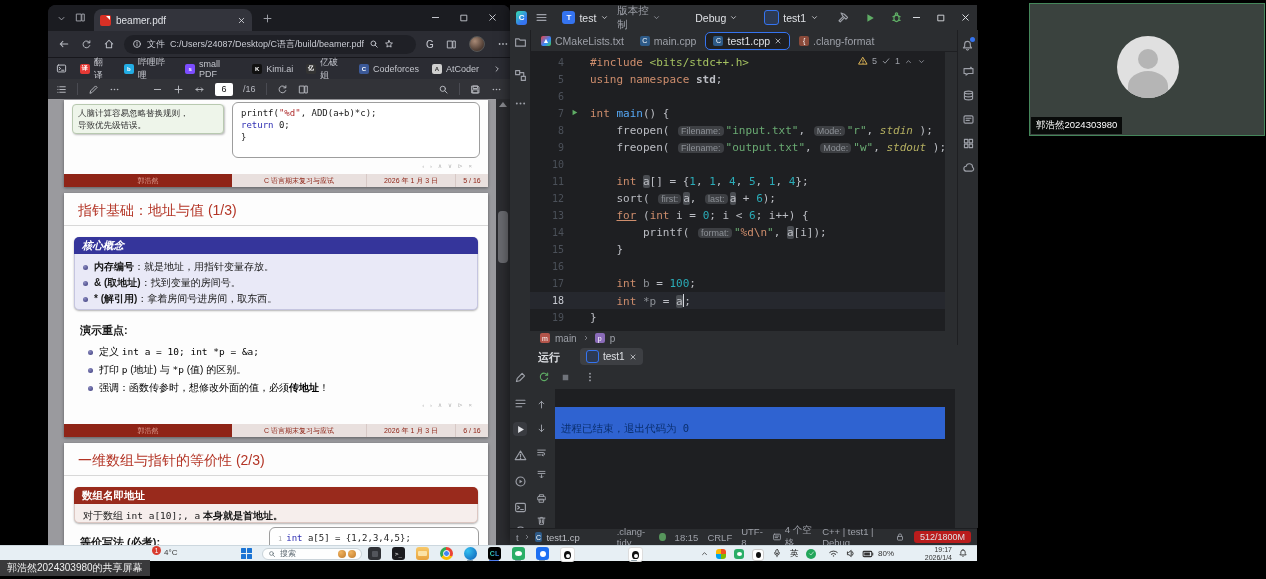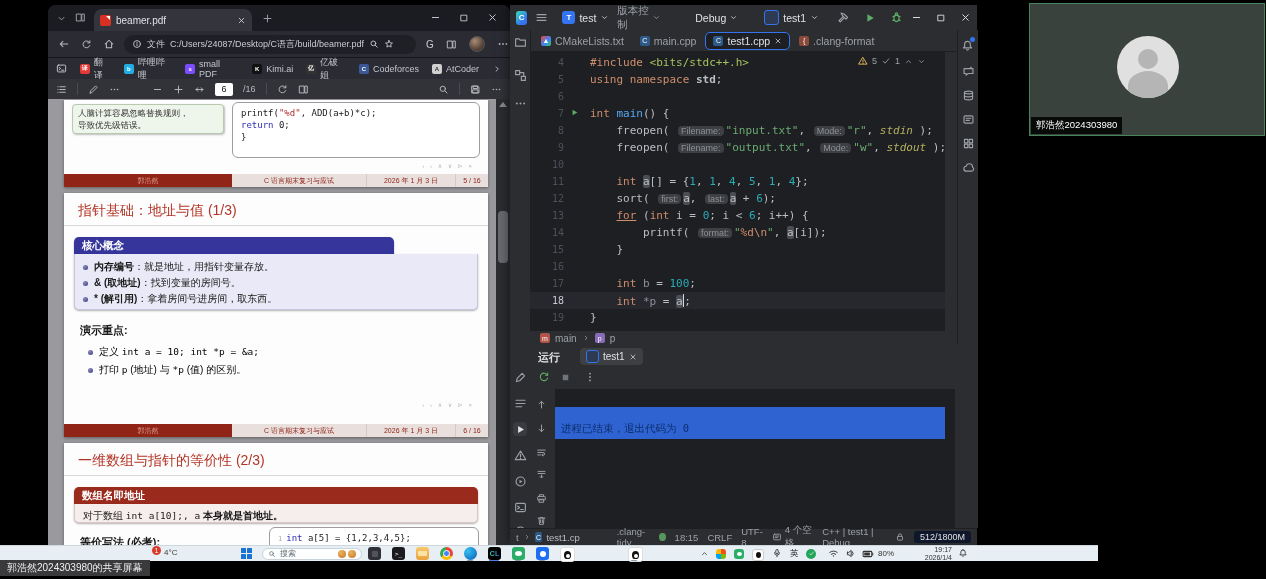--- a/index.html
+++ b/index.html
@@ -82,24 +82,24 @@
   .c-hl{background:#4a4d52;border-radius:2px;}
   .caret{display:inline-block;width:1.5px;height:13px;background:#d4d7dd;vertical-align:-2px;}
   .inspect{left:348px;top:51px;display:flex;align-items:center;gap:4px;font-size:9px;color:#9da0a8;}
   .i-crumb{left:20px;top:325px;width:415px;height:15px;background:#2b2d30;border-top:1px solid #1e1f22;display:flex;align-items:center;gap:5px;padding-left:10px;box-sizing:border-box;font-size:10px;}
   .cicon{width:10px;height:10px;border-radius:2px;background:#b3544a;color:#fff;font-size:7px;display:inline-flex;align-items:center;justify-content:center;}
   .i-run{left:20px;top:340px;width:447px;height:183px;background:#2b2d30;}
   .runtab{position:absolute;left:50px;top:3px;height:17px;background:#3d3f43;border-radius:4px;display:flex;align-items:center;gap:4px;padding:0 6px;font-size:10px;color:#dfe1e5;}
   .console{position:absolute;left:25px;top:44px;width:400px;height:139px;background:#1e1f22;font-family:"DejaVu Sans Mono",monospace;font-size:10.5px;color:#bcbec4;}
   .csel{position:absolute;left:0;top:18px;width:390px;height:32px;background:#2f63d1;}
   .i-status{left:0;top:523px;width:467px;height:17px;background:#2b2d30;border-top:1px solid #1e1f22;display:flex;align-items:center;font-size:9.5px;color:#9da0a8;padding:0 6px;box-sizing:border-box;gap:9px;}
-  .memchip{background:#0f172a;color:#dfe1e5;border-radius:3px;padding:1px 6px;font-size:9px;}
+  .memchip{background:#b91c1c;color:#dfe1e5;border-radius:3px;padding:1px 6px;font-size:9px;}
   .greendot{width:8px;height:8px;border-radius:50%;background:#57965c;display:inline-block;}
   
-  #taskbar{left:0;top:545px;width:1098px;height:15px;background:#e7eff4;border-top:1px solid #ccd7de;display:block;z-index:5;}
+  #taskbar{left:0;top:545px;width:977px;height:15px;background:#e7eff4;border-top:1px solid #ccd7de;display:block;z-index:5;}
   .tbi{position:absolute;top:1px;width:13px;height:13px;border-radius:3px;display:flex;align-items:center;justify-content:center;}
   .openline{position:absolute;top:13.5px;height:1.5px;width:6px;border-radius:1px;background:#90a0aa;}
   .openline.active{width:10px;background:#4f7df0;}
   .winlogo{display:grid;grid-template-columns:5px 5px;grid-template-rows:5px 5px;gap:1px;}
   .winlogo span{background:#1a73d4;border-radius:.5px;}
   .searchpill{position:absolute;left:262px;top:1.5px;width:100px;height:12px;background:#fdfefe;border:1px solid #c9d3d9;border-radius:7px;display:flex;align-items:center;font-size:8px;color:#5f6b73;gap:4px;padding:0 5px;box-sizing:border-box;}
   .paw{width:8px;height:8px;border-radius:50%;background:radial-gradient(circle at 35% 30%,#f0b35f,#c07a2a);}
   .trayico{position:absolute;top:1.5px;color:#333;}
   .badge1{position:absolute;left:152px;top:0px;width:9px;height:9px;border-radius:50%;background:#d83b2e;color:#fff;font-size:6.5px;display:flex;align-items:center;justify-content:center;}
   
@@ -349,21 +349,21 @@
           <span class="fseg" style="width:168px;background:#8f2417;color:#dc9a8d;">郭浩然</span>
           <span class="fseg" style="width:134px;background:#e9e0de;color:#8f2417;">C 语言期末复习与应试</span>
           <span class="fseg" style="width:89px;background:#e9e0de;color:#8f2417;border-left:1px solid #d7c9c6;">2026 年 1 月 3 日</span>
           <span class="fseg" style="width:33px;background:#e9e0de;color:#8f2417;border-left:1px solid #d7c9c6;">5 / 16</span>
         </div>
       </div>
 
       <div class="slide" style="top:94px;height:244px;">
         <div class="sl-title">指针基础：地址与值 (1/3)</div>
         <div class="sl-rule"></div>
-        <div class="blockhdr" style="left:10px;top:44px;width:320px;background:#35359b;">核心概念</div>
+        <div class="blockhdr" style="left:10px;top:44px;width:404px;background:#35359b;font-style:italic;">核心概念</div>
         <div class="blockbody" style="left:10px;top:61px;width:404px;height:56px;background:#e9e9f7;border:1px solid #c5c5e0;border-top:none;" id="s6-bullets">
             <div class="brow">
               <span class="ball"></span>
               <span><span class="p-b">内存编号</span><span>：就是地址，用指针变量存放。</span></span>
             </div>
             <div class="brow">
               <span class="ball"></span>
               <span><span class="p-b">&amp; (取地址)</span><span>：找到变量的房间号。</span></span>
             </div>
             <div class="brow">
@@ -373,20 +373,24 @@
           </div>
         <div style="position:absolute;left:16px;top:130px;font-size:11px;font-weight:bold;color:#1a1a1a;">演示重点:</div>
         <div style="position:absolute;left:24px;top:150px;width:390px;" id="s6-demo">
             <div class="brow" style="line-height: 18px; font-size: 10px;">
               <span class="ball"></span>
               <span><span>定义 </span><span class="p-code">int a = 10; int *p = &amp;a;</span></span>
             </div>
             <div class="brow" style="line-height: 18px; font-size: 10px;">
               <span class="ball"></span>
               <span><span>打印 </span><span class="p-code">p</span><span> (地址) 与 </span><span class="p-code">*p</span><span> (值) 的区别。</span></span>
+            </div>
+            <div class="brow" style="line-height: 18px; font-size: 10px;">
+              <span class="ball"></span>
+              <span><span>强调：函数传参时，想修改外面的值，必须</span><span class="p-b">传地址</span><span>！</span></span>
             </div>
           </div>
         <div class="navsym" style="top:208px;">‹ › ∧ ∨ ⊳ ×</div>
         <div class="footer" style="top:231px;">
           <span class="fseg" style="width:168px;background:#8f2417;color:#dc9a8d;">郭浩然</span>
           <span class="fseg" style="width:134px;background:#e9e0de;color:#8f2417;">C 语言期末复习与应试</span>
           <span class="fseg" style="width:89px;background:#e9e0de;color:#8f2417;border-left:1px solid #d7c9c6;">2026 年 1 月 3 日</span>
           <span class="fseg" style="width:33px;background:#e9e0de;color:#8f2417;border-left:1px solid #d7c9c6;">6 / 16</span>
         </div>
       </div>

